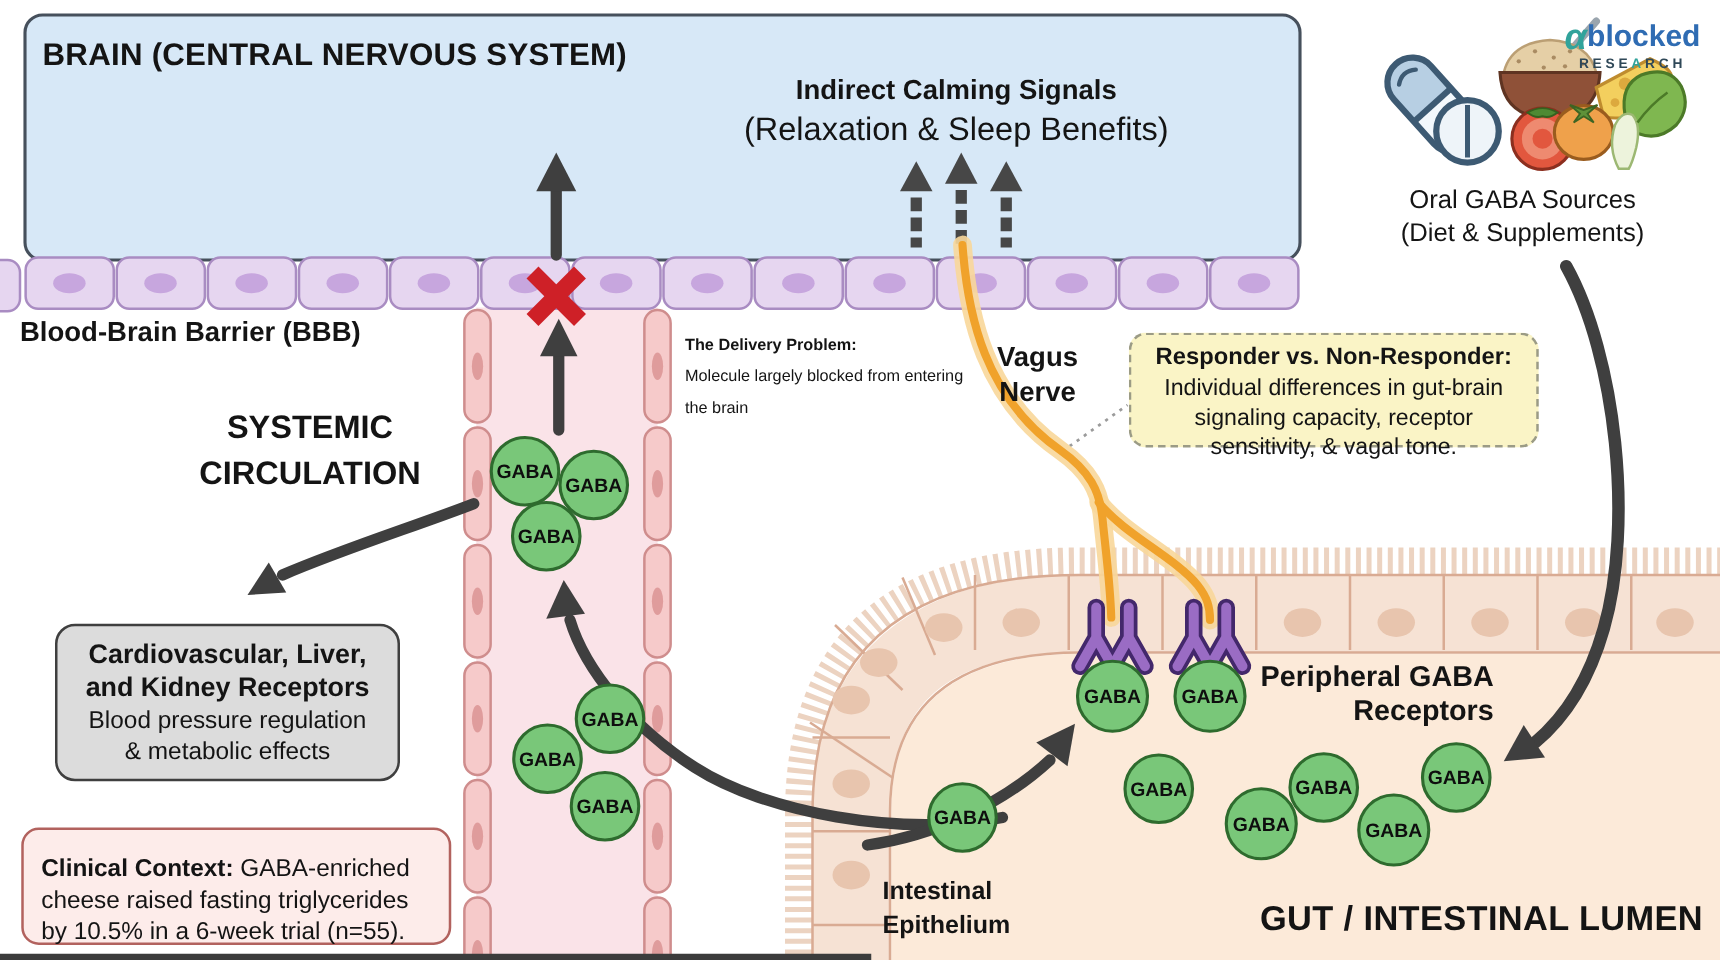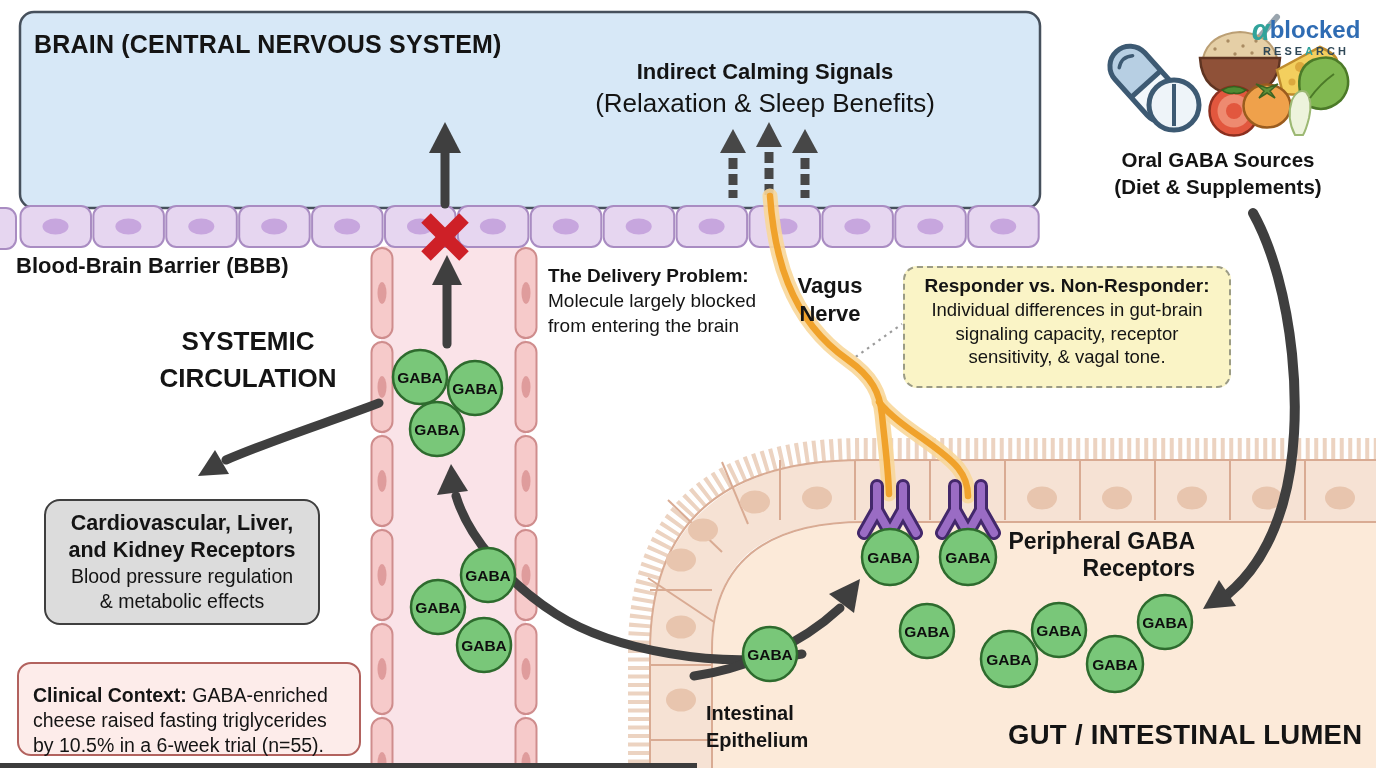--- a/index.html
+++ b/index.html
@@ -25,28 +25,28 @@
   .arrow{stroke:#3f3f3f;stroke-width:9;fill:none;stroke-linecap:round;}
   .ahead{fill:#3f3f3f;stroke:none;}
 
   
   .brainTitle{left:34px;top:30px;font-size:25px;font-weight:bold;letter-spacing:.2px;}
   .indirect{left:565px;top:59px;width:400px;}
   .indirect .t1{font-size:22px;font-weight:bold;}
   .indirect .t2{font-size:26px;margin-top:3px;}
   .bbbLabel{left:16px;top:253px;font-size:22px;font-weight:bold;}
   .systemic{left:118px;top:323px;width:260px;font-size:26px;font-weight:bold;line-height:37px;}
-  .delivery{left:548px;top:263px;width:228px;font-size:19px;line-height:25px;}
+  .delivery{left:548px;top:263px;width:228px;font-size:13px;line-height:25px;}
   .vagus{left:787px;top:272px;width:86px;font-size:22px;font-weight:bold;line-height:28px;}
-  .oral{left:1083px;top:146px;width:270px;font-size:20.5px;font-weight:bold;line-height:27px;}
+  .oral{left:1083px;top:146px;width:270px;font-size:20.5px;font-weight:normal;line-height:27px;}
   .peripheral{left:1005px;top:528px;width:190px;font-size:23px;font-weight:bold;line-height:27px;text-align:right;}
   .epiLbl{left:706px;top:700px;font-size:20px;font-weight:bold;line-height:27px;}
   .lumenLbl{left:1008px;top:719px;font-size:27.5px;font-weight:bold;letter-spacing:.3px;}
 
-  .boxResponder{left:903px;top:266px;width:328px;height:122px;box-sizing:border-box;
+  .boxResponder{left:903px;top:266px;width:328px;height:92px;box-sizing:border-box;
       background:#faf4c6;border:2px dashed #9b9b85;border-radius:14px;padding:7px 8px;}
   .boxResponder .t{font-size:19px;font-weight:bold;}
   .boxResponder .bdy{font-size:18.5px;line-height:23.5px;margin-top:1px;}
   .boxCardio{left:44px;top:499px;width:276px;height:126px;box-sizing:border-box;
       background:#dcdcdc;border:2.5px solid #3f3f3f;border-radius:16px;padding-top:9px;}
   .boxCardio .t{font-size:21.5px;font-weight:bold;line-height:27px;}
   .boxCardio .bdy{font-size:19.5px;line-height:25px;}
   .boxClinical{left:17px;top:662px;width:344px;height:94px;box-sizing:border-box;
       background:#fdecea;border:2.5px solid #b2625e;border-radius:14px;padding:19px 14px;
       font-size:19.5px;line-height:25px;}

